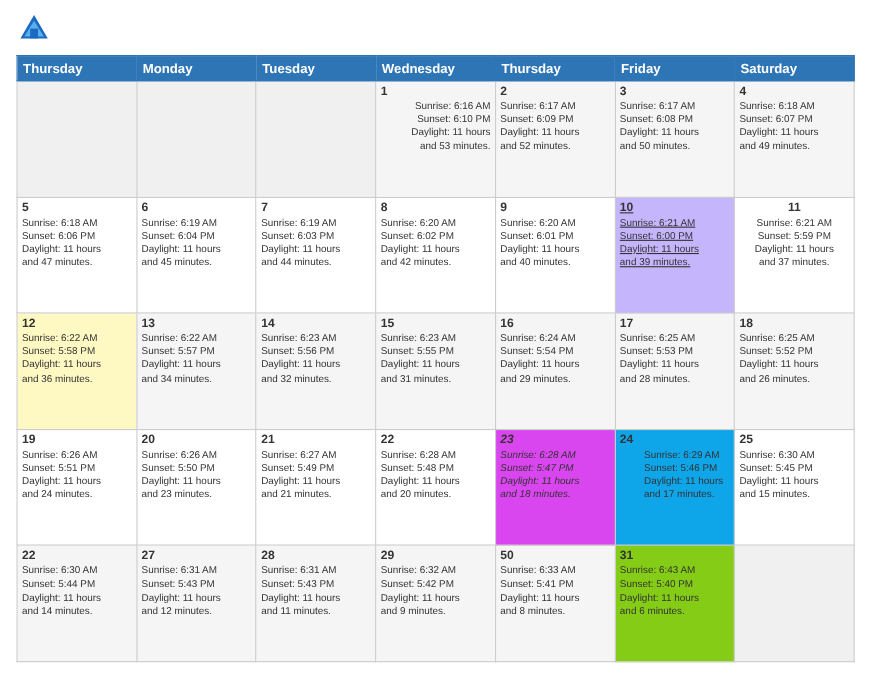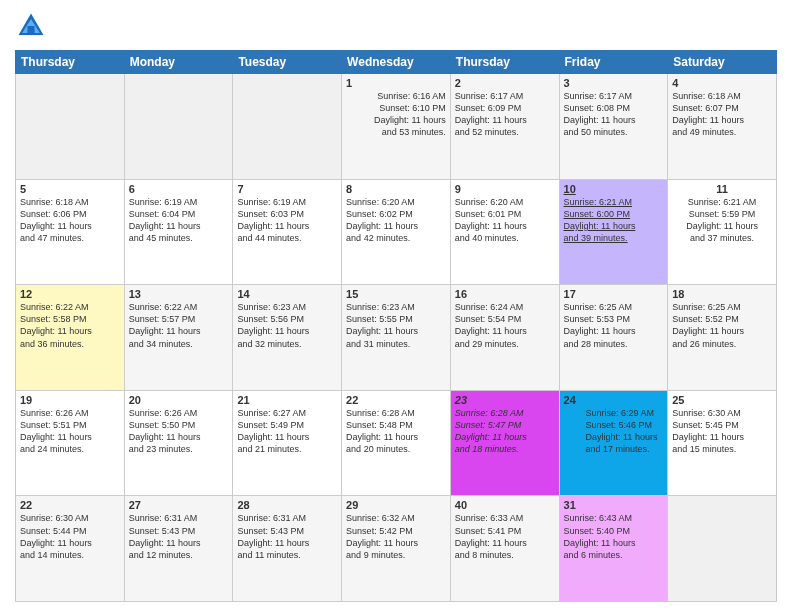--- a/index.html
+++ b/index.html
@@ -348,27 +348,27 @@
 and 11 minutes.</div>
           </td>
           <td style="background: rgb(245, 245, 245);">
             <span class="day-num">29</span>
             <div class="day-info" style="white-space: pre-line;">Sunrise: 6:32 AM
 Sunset: 5:42 PM
 Daylight: 11 hours
 and 9 minutes.</div>
           </td>
           <td style="background: rgb(245, 245, 245);">
-            <span class="day-num">40</span>
+            <span class="day-num">50</span>
             <div class="day-info" style="white-space: pre-line;">Sunrise: 6:33 AM
 Sunset: 5:41 PM
 Daylight: 11 hours
 and 8 minutes.</div>
           </td>
-          <td style="background: #f0abfc;">
+          <td style="background: #84cc16;">
             <span class="day-num">31</span>
             <div class="day-info" style="white-space: pre-line;">Sunrise: 6:43 AM
 Sunset: 5:40 PM
 Daylight: 11 hours
 and 6 minutes.</div>
           </td>
           <td class="empty-cell" style="background: rgb(238, 238, 238);"></td>
         </tr>
       </tbody>
   </table>

